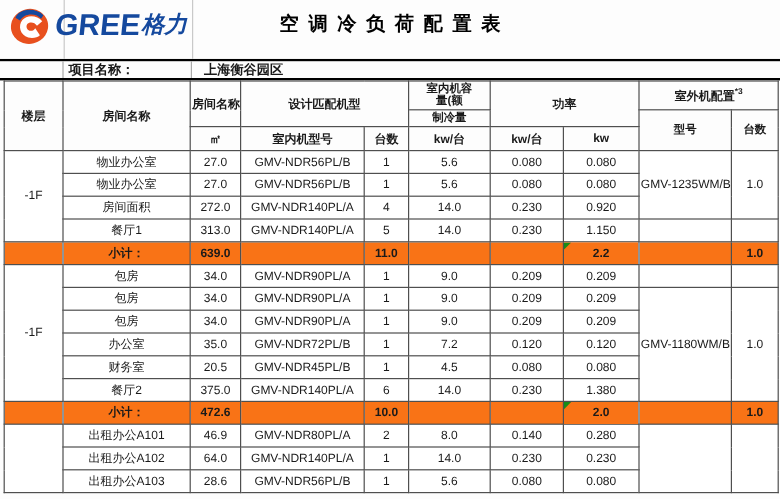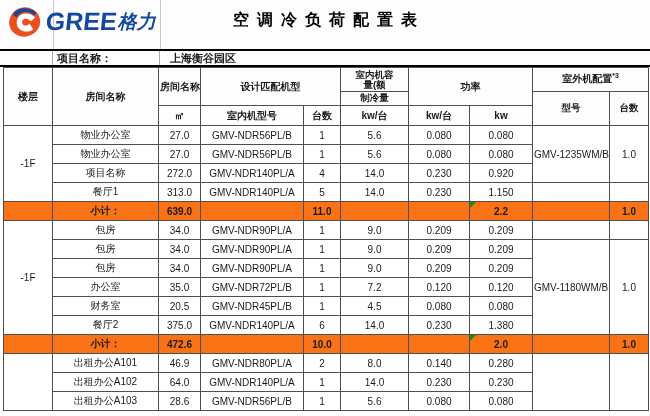--- a/index.html
+++ b/index.html
@@ -144,21 +144,21 @@
       <tr>
         <td>物业办公室</td>
         <td>27.0</td>
         <td>GMV-NDR56PL/B</td>
         <td>1</td>
         <td>5.6</td>
         <td>0.080</td>
         <td>0.080</td>
       </tr>
       <tr>
-        <td>项目名称</td>
+        <td>房间面积</td>
         <td>272.0</td>
         <td>GMV-NDR140PL/A</td>
         <td>4</td>
         <td>14.0</td>
         <td>0.230</td>
         <td>0.920</td>
       </tr>
       <tr>
         <td>餐厅1</td>
         <td>313.0</td>

